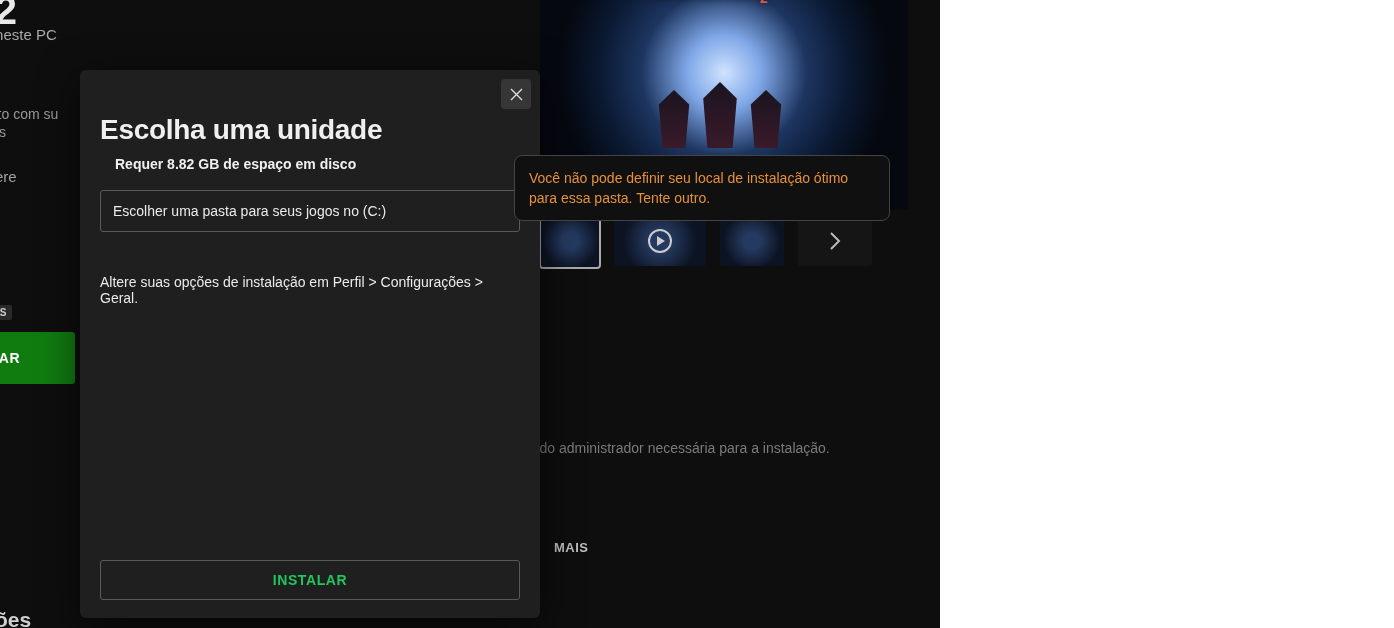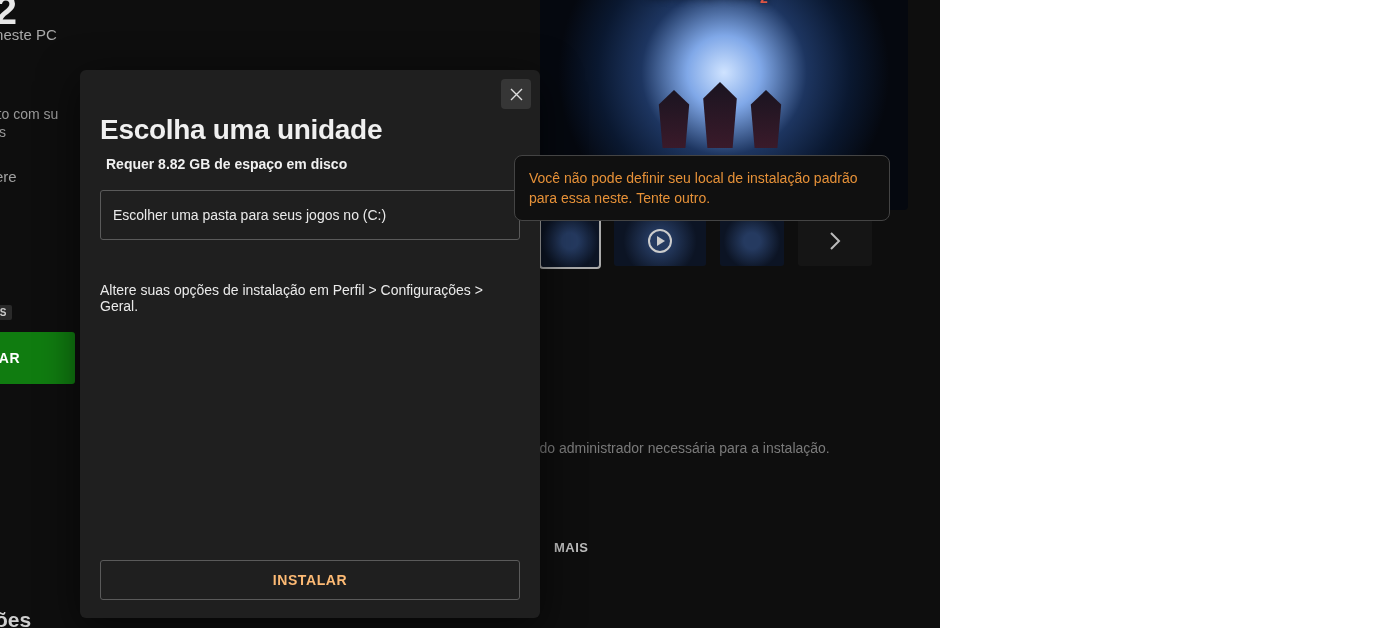--- a/index.html
+++ b/index.html
@@ -220,45 +220,45 @@
       color: #f0f0f0;
       margin-bottom: 10px;
       letter-spacing: -0.3px;
       margin-top: 20px;
     }
     .modal-sub {
       font-size: 14px;
       font-weight: 600;
       color: #f0f0f0;
       margin-bottom: 18px;
-      margin-left: 6px;
+      margin-left: 15px;
     }
     .drive-select {
-      height: 50px;
+      height: 42px;
       border: 1px solid #5a5a5a;
       border-radius: 3px;
       display: flex;
       align-items: center;
       padding: 6px 12px;
       font-size: 14px;
       color: #eaeaea;
       cursor: pointer;
       margin-bottom: 14px;
     }
     .modal-info {
       font-size: 14px;
       color: #eaeaea;
       margin-bottom: auto;
       margin-top: 28px;
     }
     .install-btn {
       height: 40px;
       border: 1px solid #5a5a5a;
       background: transparent;
-      color: #fdba74;
+      color: #22c55e;
       font-size: 14px;
       font-weight: 600;
       letter-spacing: 0.6px;
       border-radius: 3px;
       cursor: pointer;
       width: 100%;
     }
 
     .callout {
       position: absolute;
@@ -326,13 +326,13 @@
       <path d="M1 1 L12 12 M12 1 L1 12" stroke="#ddd" stroke-width="1.4"></path>
     </svg>
   </div>
   <div class="modal-title">Escolha uma unidade</div>
   <div class="modal-sub">Requer 8.82 GB de espaço em disco</div>
   <div class="drive-select">Escolher uma pasta para seus jogos no (C:)</div>
   <div class="modal-info">Altere suas opções de instalação em Perfil &gt; Configurações &gt; Geral.</div>
   <button class="install-btn">INSTALAR</button>
 </div>
 
-<div class="callout">Você não pode definir seu local de instalação padrão para essa neste. Tente outro.</div>
+<div class="callout">Você não pode definir seu local de instalação ótimo para essa pasta. Tente outro.</div>
 
 </body></html>

